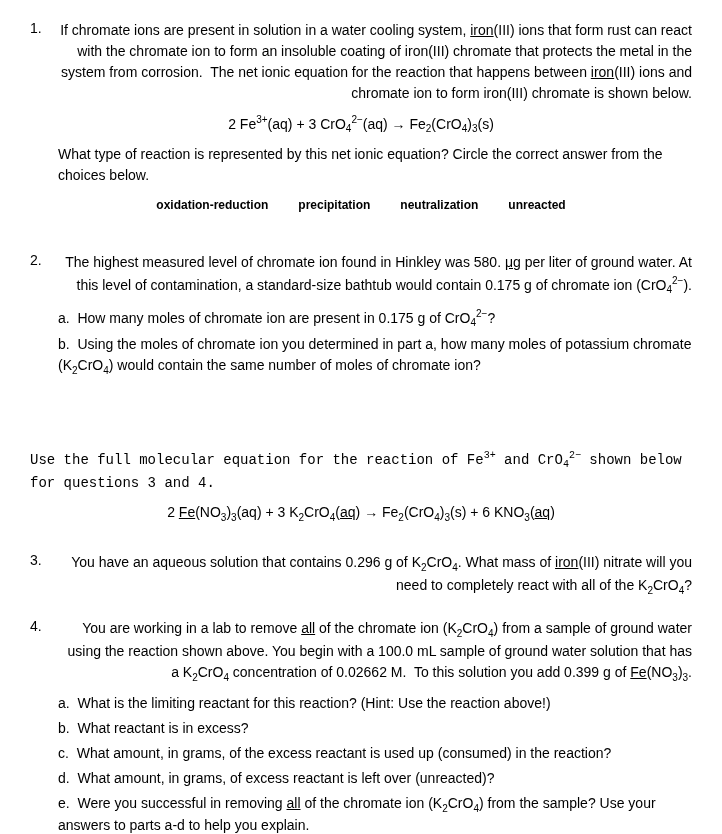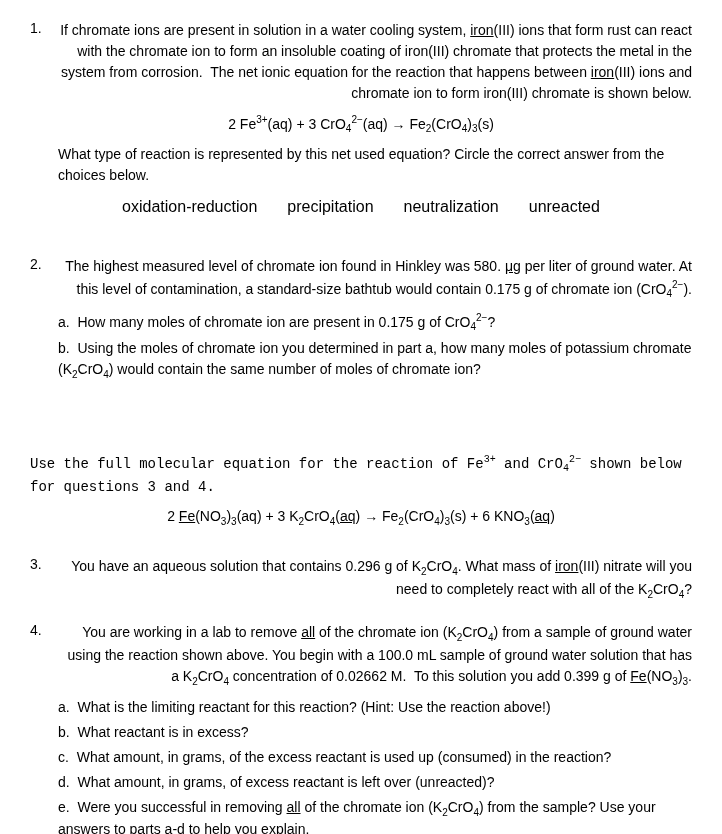--- a/index.html
+++ b/index.html
@@ -40,22 +40,22 @@
       margin: 10px 0;
       font-size: 14px;
     }
     .reaction-types {
       display: flex;
       justify-content: center;
       gap: 30px;
       margin: 12px 0;
     }
     .reaction-type {
-      font-weight: normal;
-      font-size: 16px;
+      font-weight: bold;
+      font-size: 12px;
       text-align: center;
     }
     .sub-questions {
       margin-left: 28px;
       margin-top: 6px;
     }
     .sub-question {
       margin-bottom: 4px;
       line-height: 1.5;
     }
@@ -89,21 +89,21 @@
       <span class="question-text">
         If chromate ions are present in solution in a water cooling system, <u>iron</u>(III) ions that form rust can react with the chromate ion to form an insoluble coating of iron(III) chromate that protects the metal in the system from corrosion.&nbsp; The net ionic equation for the reaction that happens between <u>iron</u>(III) ions and chromate ion to form iron(III) chromate is shown below.
       </span>
     </div>
 
     <div class="equation-line">
       2 Fe<sup>3+</sup>(aq) + 3 CrO<sub>4</sub><sup>2−</sup>(aq) → Fe<sub>2</sub>(CrO<sub>4</sub>)<sub>3</sub>(s)
     </div>
 
     <div style="margin-left:28px; line-height:1.5;">
-      What type of reaction is represented by this net used equation? Circle the correct answer from the choices below.
+      What type of reaction is represented by this net ionic equation? Circle the correct answer from the choices below.
     </div>
 
     <div class="reaction-types">
       <span class="reaction-type">oxidation-reduction</span>
       <span class="reaction-type">precipitation</span>
       <span class="reaction-type">neutralization</span>
       <span class="reaction-type">unreacted</span>
     </div>
   </div>
 

